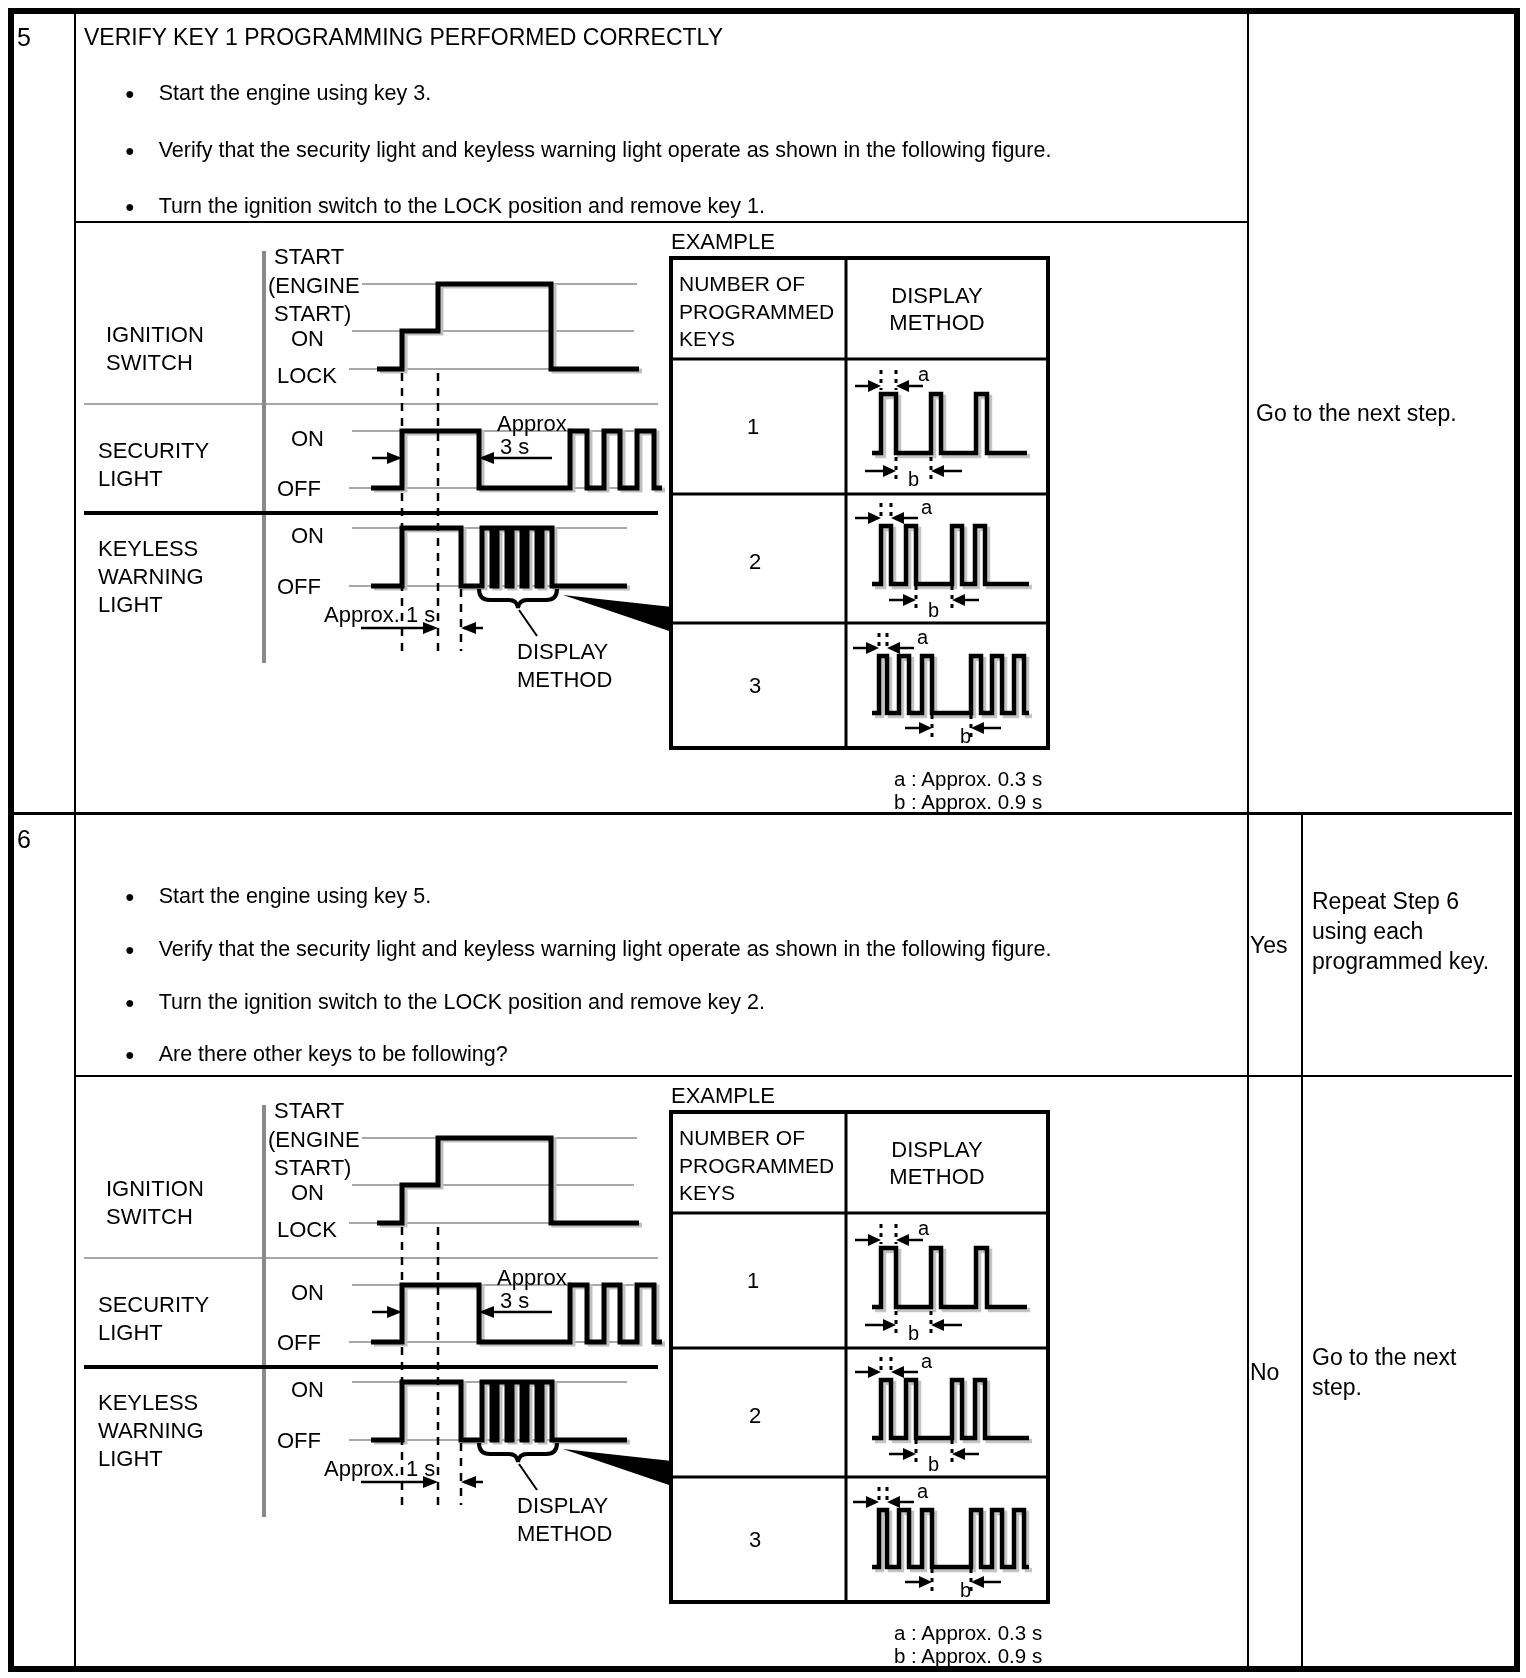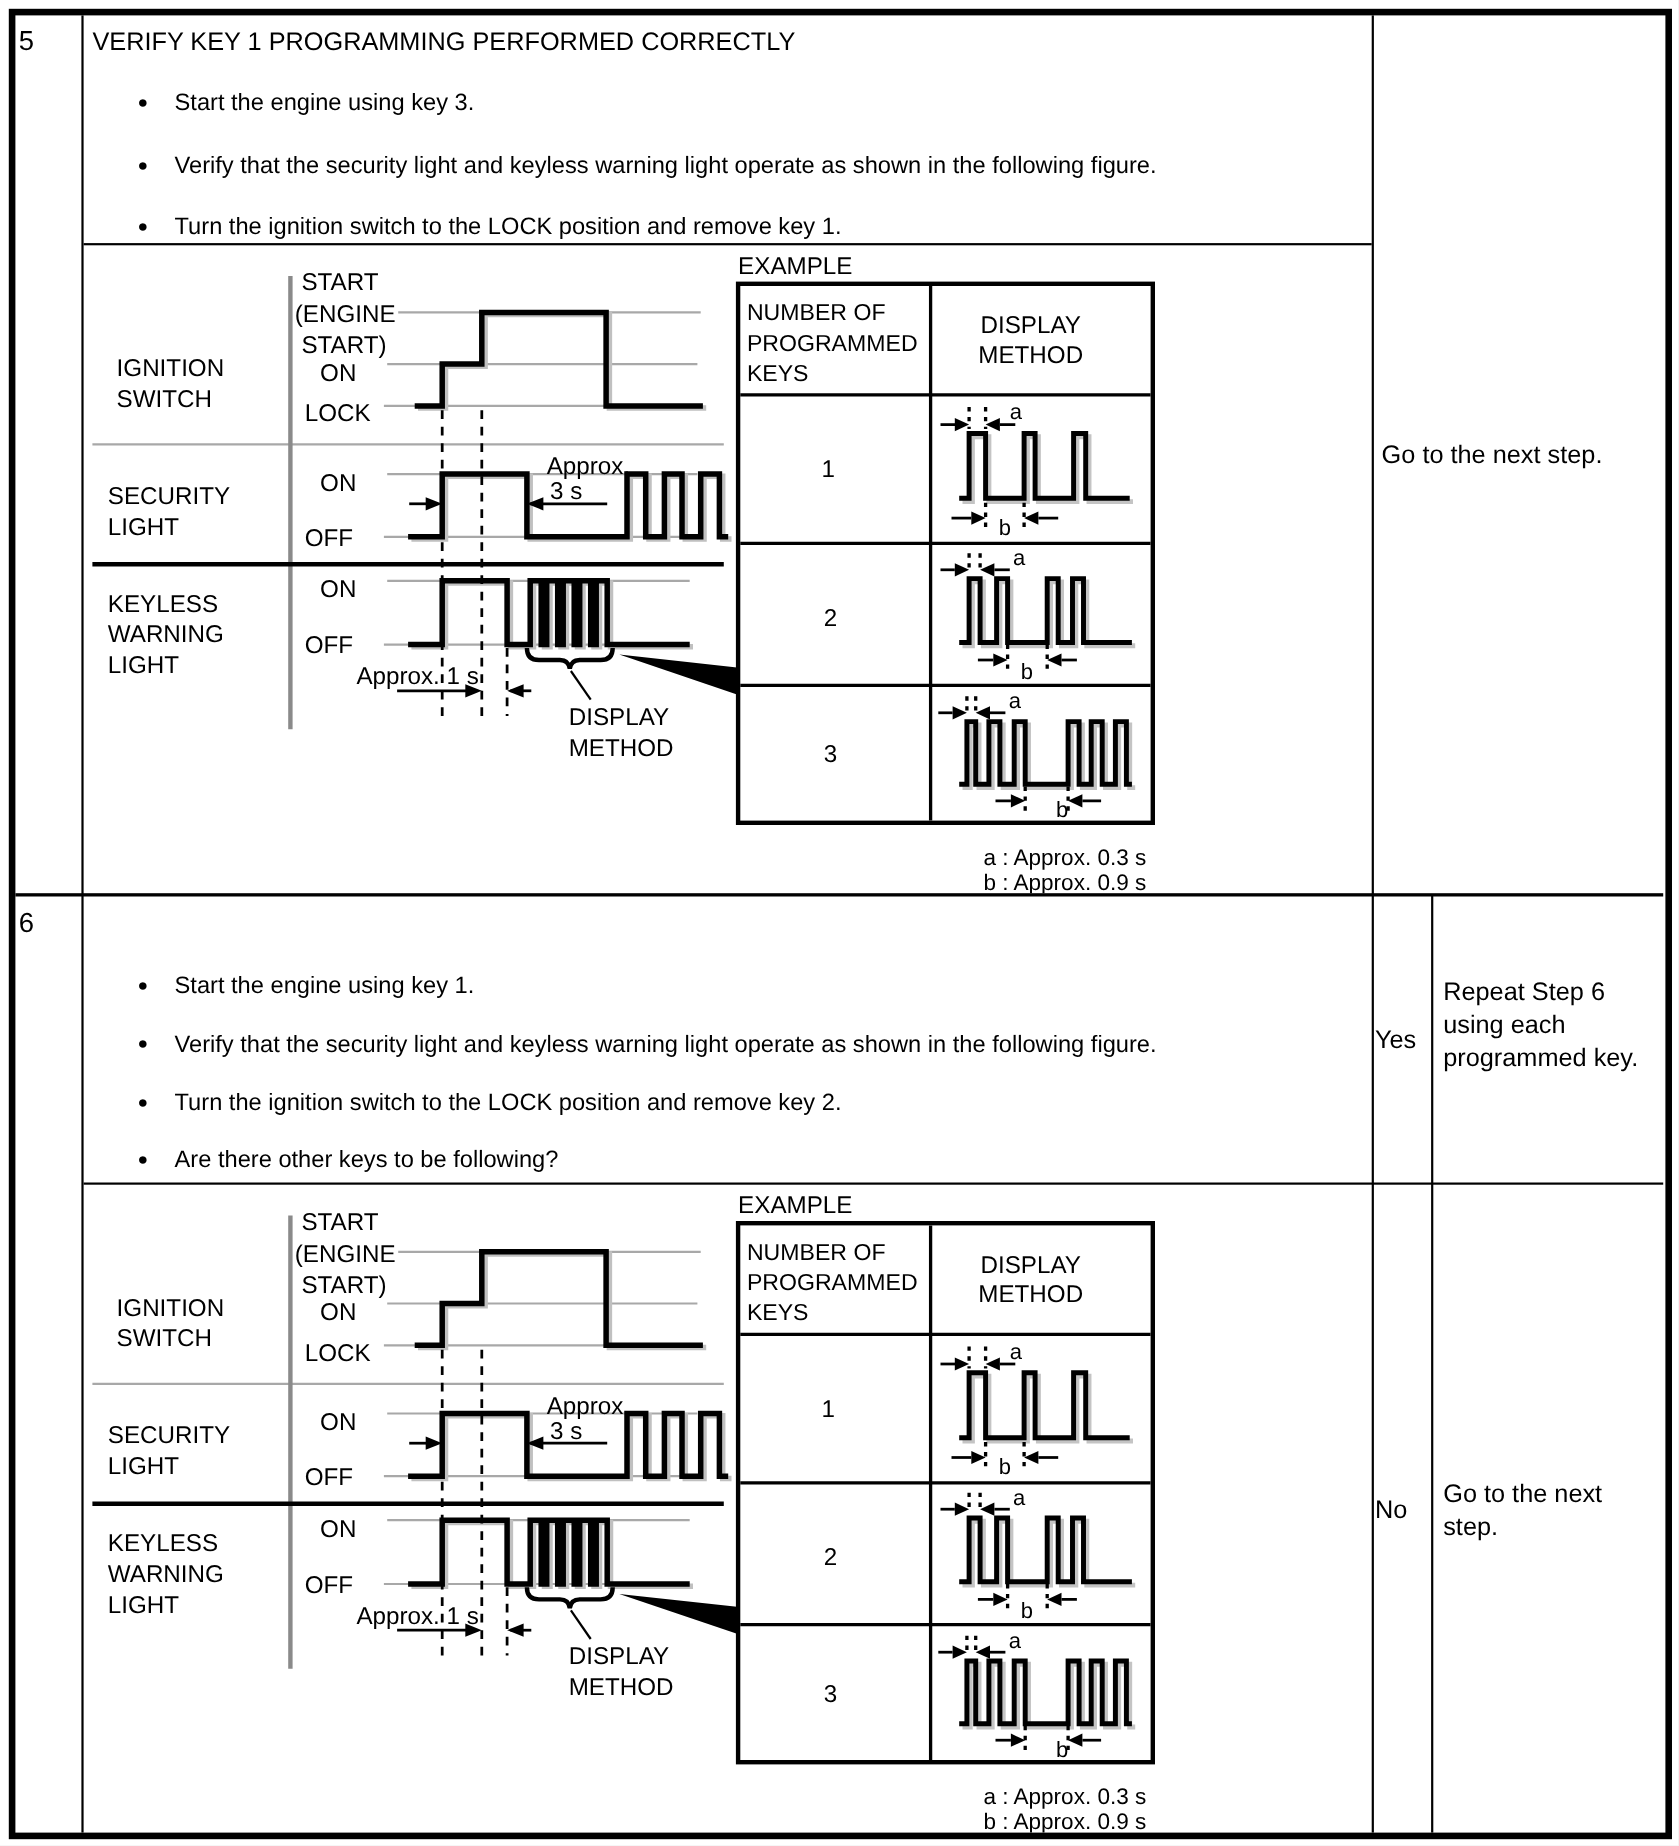--- a/index.html
+++ b/index.html
@@ -216,21 +216,21 @@
 
         <text class="fnote" x="818" y="563">a : Approx. 0.3 s</text>
         <text class="fnote" x="818" y="586">b : Approx. 0.9 s</text>
       </g>
     </svg>
   </div>
 
   <div class="stepnum" style="left:17px;top:826px;">6</div>
   <div class="bullet" style="left:125px;top:884px;">
     <span class="dot">●</span>
-      <span>Start the engine using key 1.</span>
+      <span>Start the engine using key 5.</span>
     </div>
   <div class="bullet" style="left:125px;top:937px;">
     <span class="dot">●</span>
       <span>Verify that the security light and keyless warning light operate as shown in the following figure.</span>
     </div>
   <div class="bullet" style="left:125px;top:990px;">
     <span class="dot">●</span>
       <span>Turn the ignition switch to the LOCK position and remove key 2.</span>
     </div>
   <div class="bullet" style="left:125px;top:1042px;">

